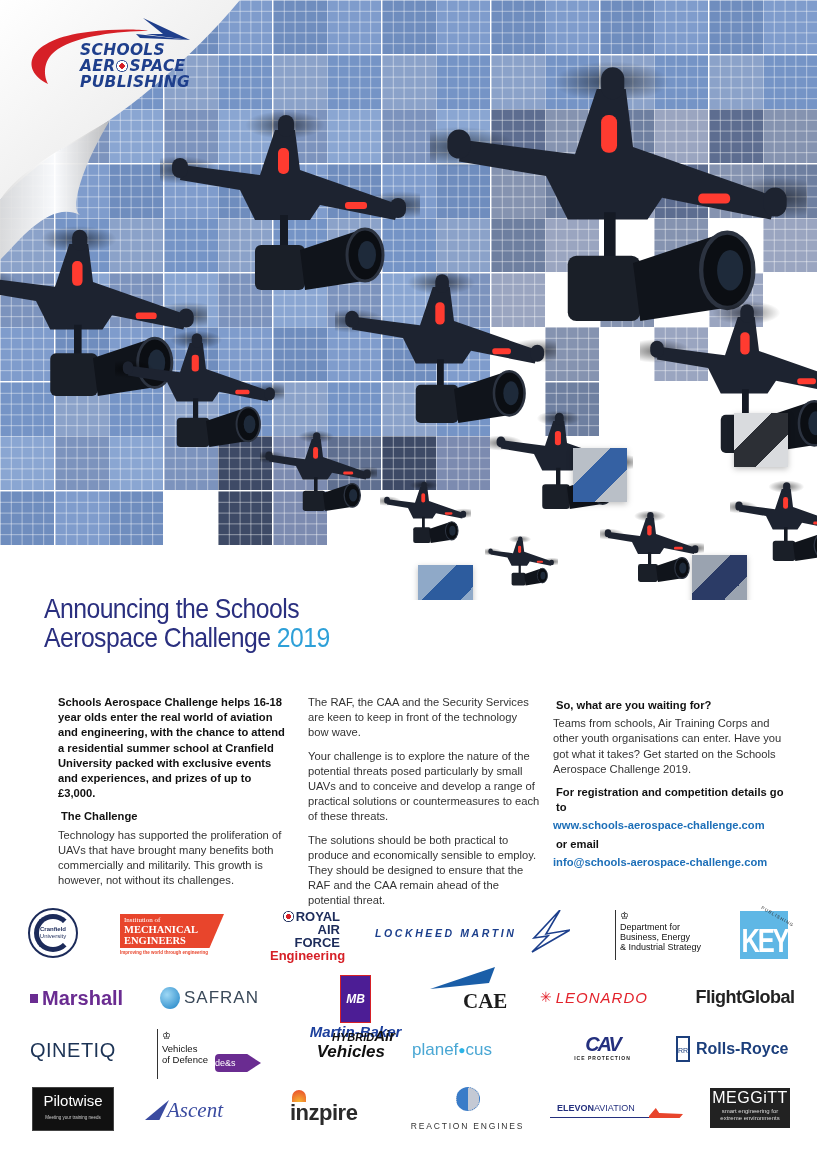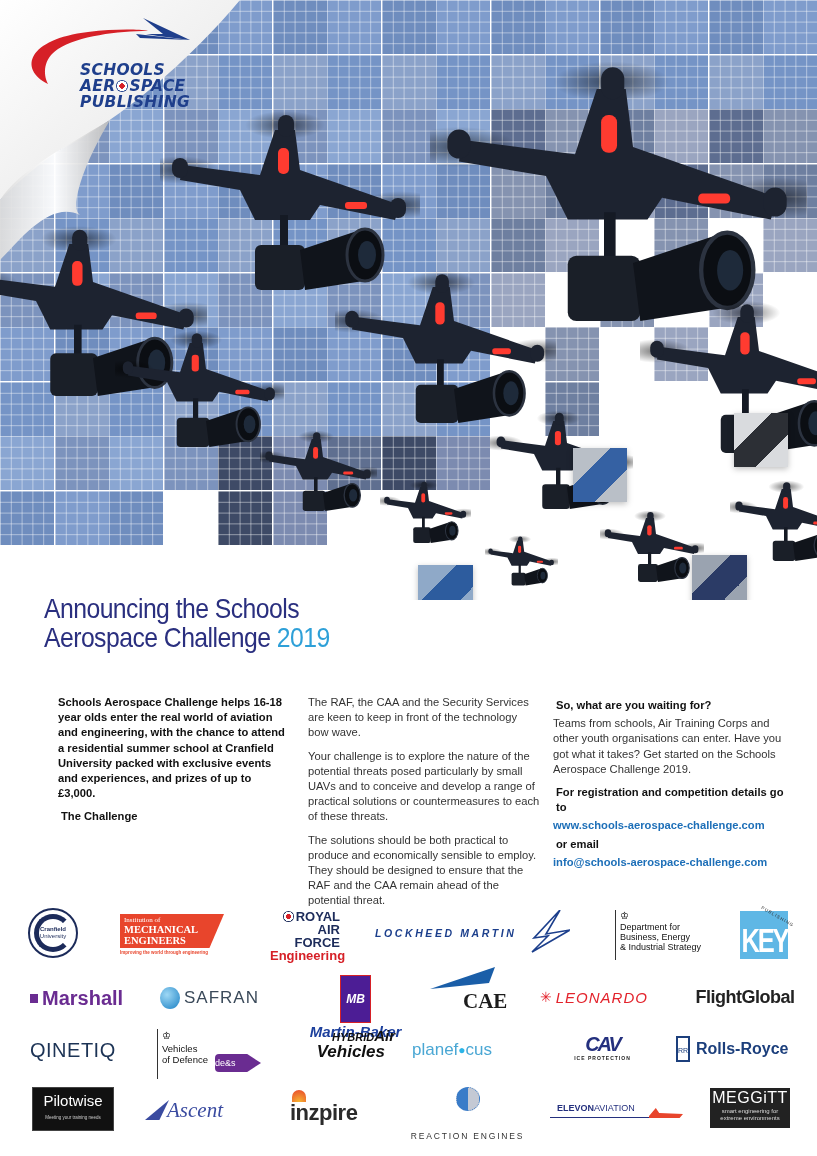--- a/index.html
+++ b/index.html
@@ -5,21 +5,21 @@
     html,body{margin:0;padding:0;background:#fff;}
     body{width:817px;height:1156px;position:relative;overflow:hidden;font-family:"Liberation Sans",sans-serif;}
     .hero{position:absolute;left:0;top:0;width:817px;height:600px;overflow:hidden;}
     .tile{position:absolute;width:54px;height:54px;background:#7f9ccc;
       background-image:
         linear-gradient(rgba(255,255,255,.45) 1px,transparent 1px),
         linear-gradient(90deg,rgba(255,255,255,.45) 1px,transparent 1px);
       background-size:10.8px 10.8px;}
     .curl{position:absolute;left:0;top:0;width:240px;height:340px;}
     .logo{position:absolute;left:18px;top:14px;width:200px;height:80px;}
-    .logo-text{position:absolute;left:62px;top:28px;font-family:"DejaVu Sans",sans-serif;font-weight:bold;font-style:italic;color:#1f3f8c;font-size:15.5px;line-height:16px;letter-spacing:0.3px;margin-top:20px;}
+    .logo-text{position:absolute;left:62px;top:28px;font-family:"DejaVu Sans",sans-serif;font-weight:bold;font-style:italic;color:#1f3f8c;font-size:15.5px;line-height:16px;letter-spacing:0.3px;}
     .drone{position:absolute;}
     .photo-card{position:absolute;box-shadow:0 2px 6px rgba(0,0,0,.25);}
     .headline{position:absolute;left:44px;top:594px;width:400px;font-family:"Liberation Sans",sans-serif;font-size:27.5px;line-height:29px;color:#2a2f7f;font-weight:normal;letter-spacing:-0.6px;transform:scaleX(0.9);transform-origin:left top;}
     .headline .year{color:#2ea0d8;}
     .col{position:absolute;top:695px;font-size:11.2px;line-height:15.2px;color:#333;}
     .col p{margin:0 0 8px 0;}
     .col .bold{font-weight:bold;color:#111;}
     .col .sub{font-weight:bold;color:#111;margin:3px;}
     .col .link{color:#1d6fb8;font-weight:bold;}
     .c1{left:58px;width:230px;}
@@ -459,20 +459,21 @@
 </div>
 
 <div class="headline">
   <div>Announcing the Schools</div>
   <div><span>Aerospace Challenge</span> <span class="year">2019</span></div>
 </div>
 
 <div class="col c1">
   <p class="bold">Schools Aerospace Challenge helps 16-18 year olds enter the real world of aviation and engineering, with the chance to attend a residential summer school at Cranfield University packed with exclusive events and experiences, and prizes of up to £3,000.</p>
   <p class="sub">The Challenge</p>
+  <p>Technology has supported the proliferation of UAVs that have brought many benefits both commercially and militarily. This growth is however, not without its challenges.</p>
 </div>
 
 <div class="col c2">
   <p>The RAF, the CAA and the Security Services are keen to keep in front of the technology bow wave.</p>
   <p>Your challenge is to explore the nature of the potential threats posed particularly by small UAVs and to conceive and develop a range of practical solutions or countermeasures to each of these threats.</p>
   <p>The solutions should be both practical to produce and economically sensible to employ. They should be designed to ensure that the RAF and the CAA remain ahead of the potential threat.</p>
 </div>
 
 <div class="col c3">
   <p class="sub">So, what are you waiting for?</p>
@@ -606,21 +607,21 @@
     <span style="font-family:'Liberation Serif',serif;font-style:italic;font-size:21px;color:#3a4ba0">Ascent</span>
   </div>
 
   <div class="sponsor" style="left:290px;top:1090px;width:80px;height:40px;display:block;">
     <span style="position:absolute;left:2px;top:0;width:14px;height:12px;border-radius:12px 12px 0 0;background:radial-gradient(circle at 50% 100%,#f7b733,#e8452c);"></span>
     <span style="position:absolute;left:0;top:10px;font-weight:bold;font-size:22px;color:#2a2a2a;letter-spacing:-0.5px">inzpire</span>
   </div>
 
   <div class="sponsor" style="left:405px;top:1087px;width:125px;height:46px;display:block;text-align:center;">
     <div style="display:inline-block;width:22px;height:22px;border-radius:50%;background:linear-gradient(90deg,#3a7cc8 0 50%,#c4c9d4 50%);border:1px dotted #3a7cc8;"></div>
-    <div style="font-size:8.5px;letter-spacing:1.8px;color:#333;margin-top:16px">REACTION ENGINES</div>
+    <div style="font-size:8.5px;letter-spacing:1.8px;color:#333;margin-top:6px">REACTION ENGINES</div>
   </div>
 
   <div class="sponsor" style="left:545px;top:1095px;width:140px;height:30px;display:block;">
     <div style="position:absolute;left:12px;top:8px;font-size:9px;color:#24307e;white-space:nowrap"><b>ELEVON</b><span>AVIATION</span></div>
     <div style="position:absolute;left:5px;top:22px;width:100px;height:1px;background:#24307e"></div>
     <span style="position:absolute;left:104px;top:13px;width:34px;height:10px;background:#e8452c;clip-path:polygon(0 80%,20% 0,30% 50%,100% 60%,90% 100%,0 100%)"></span>
   </div>
 
   <div class="sponsor" style="left:710px;top:1088px;width:80px;height:40px;display:block;background:#222;text-align:center;">
     <div style="color:#fff;font-size:16px;line-height:20px;letter-spacing:0.5px">MEGGiTT</div>

